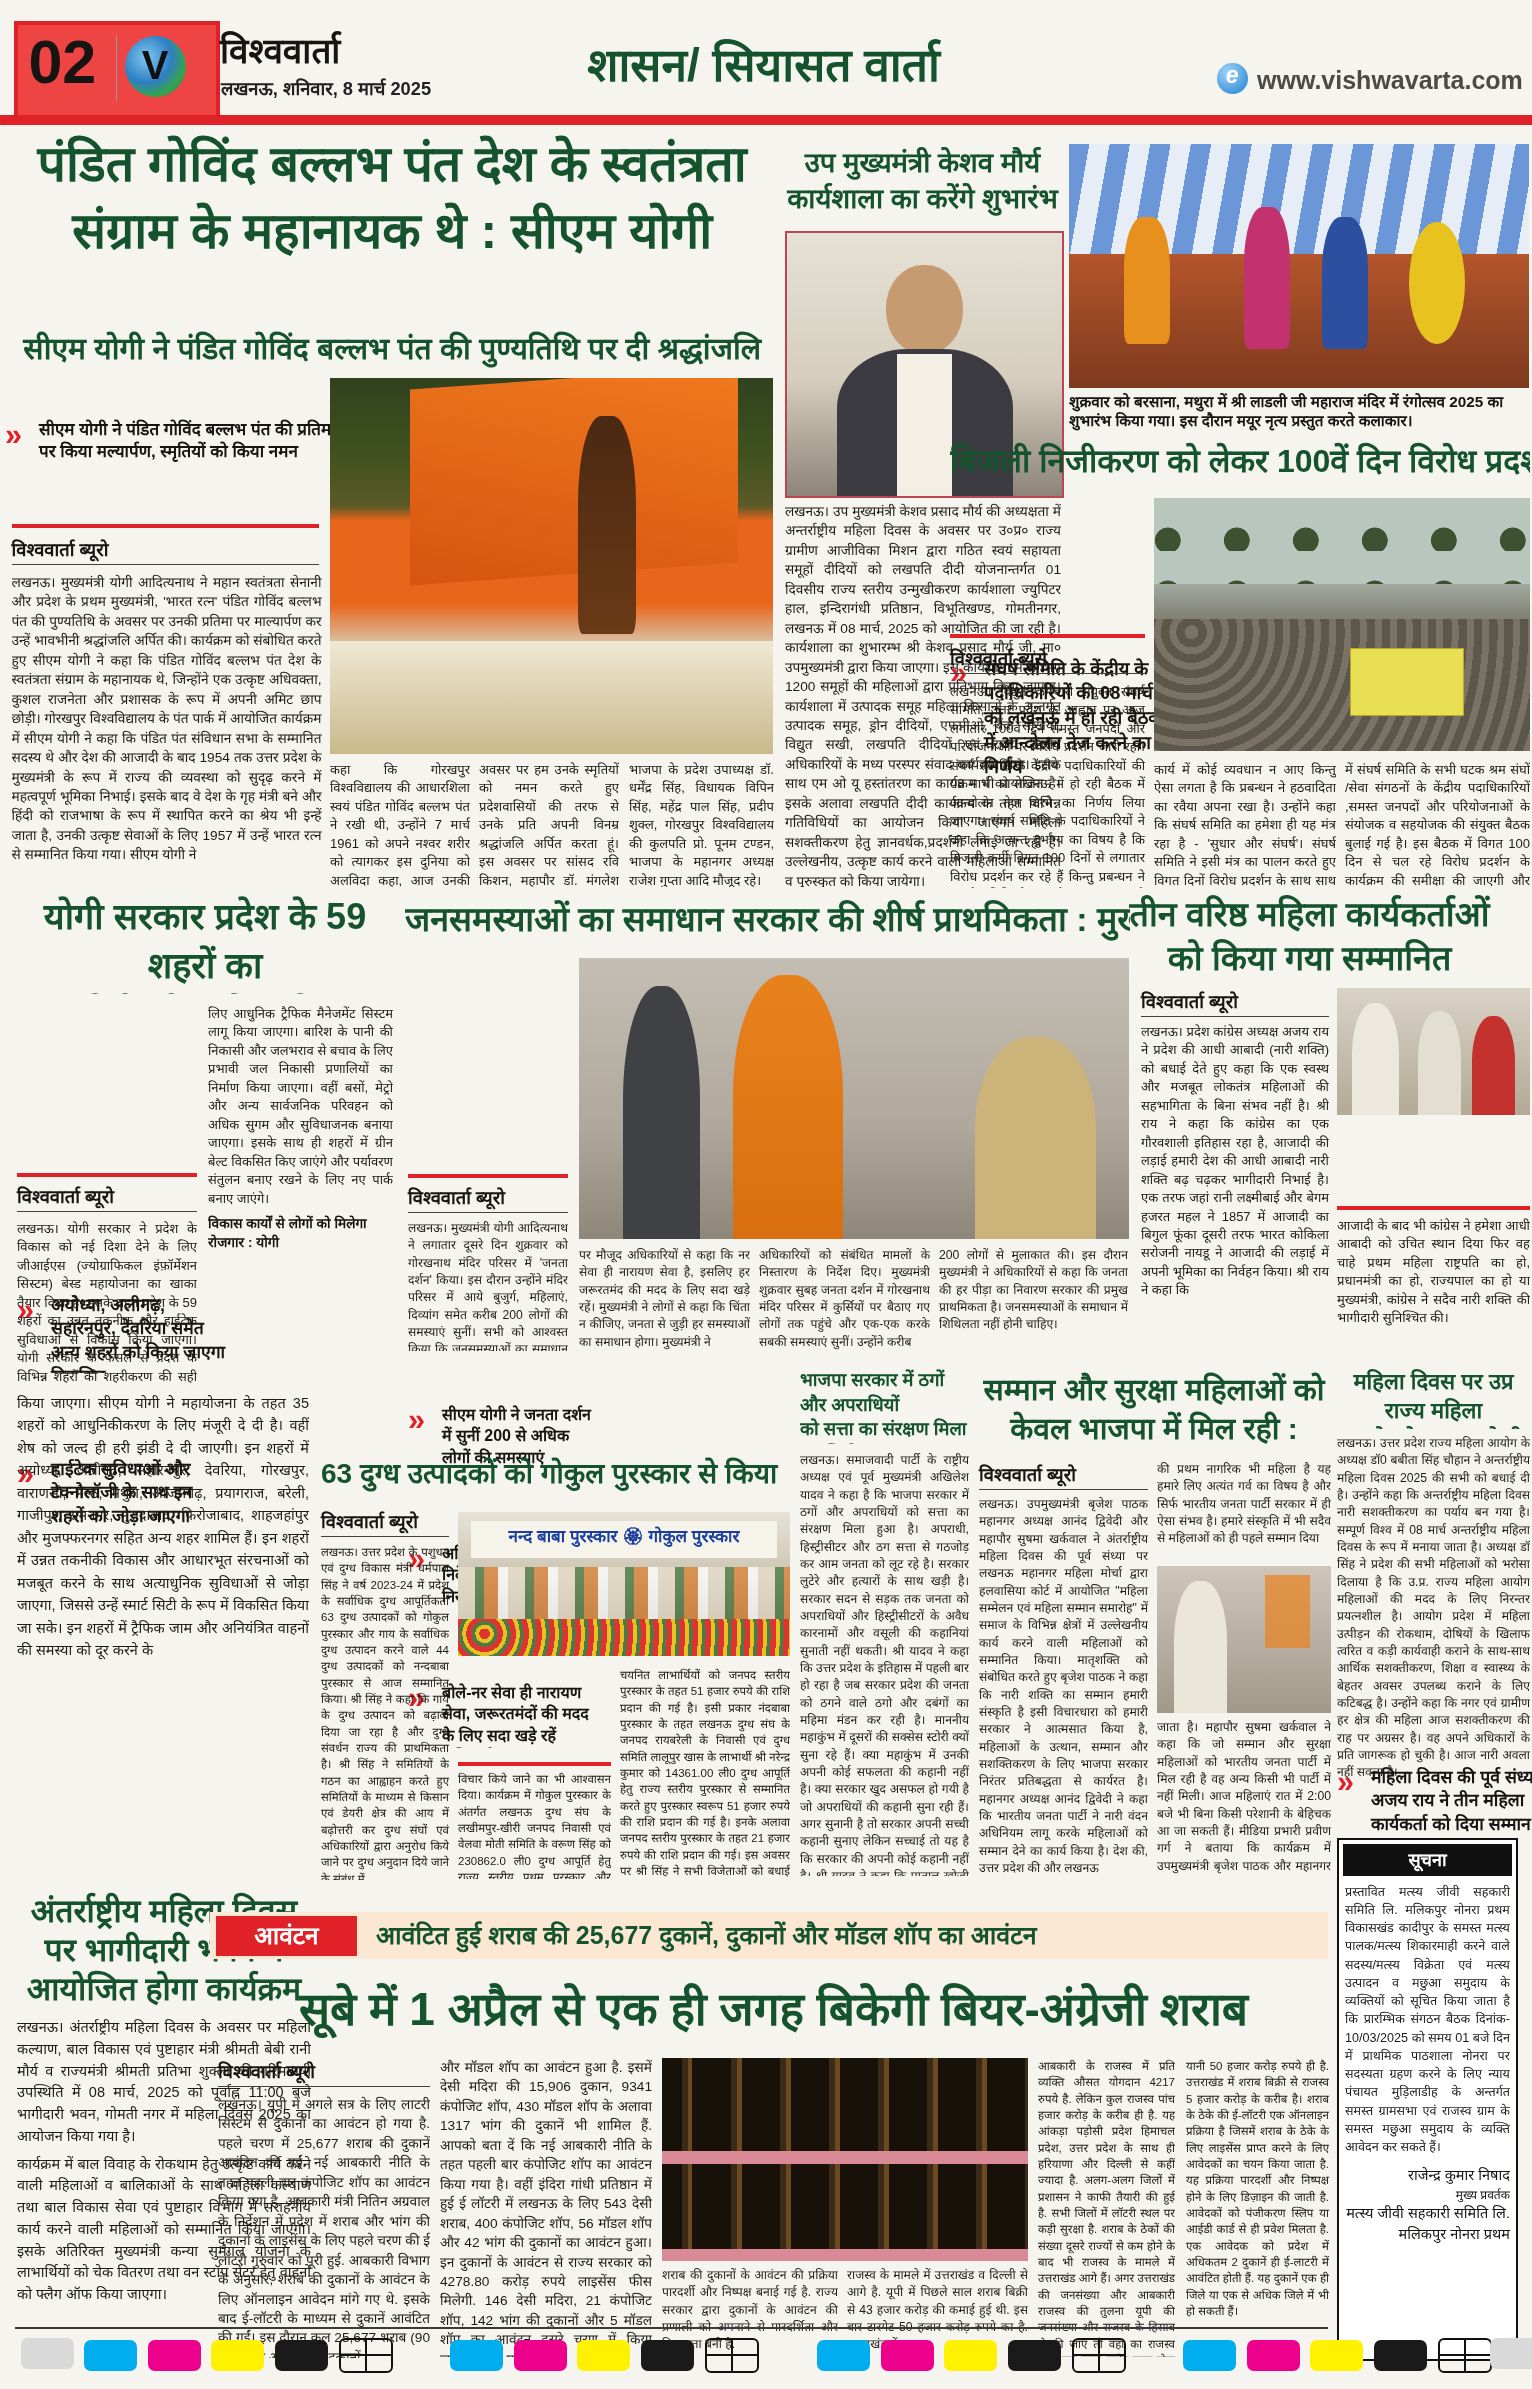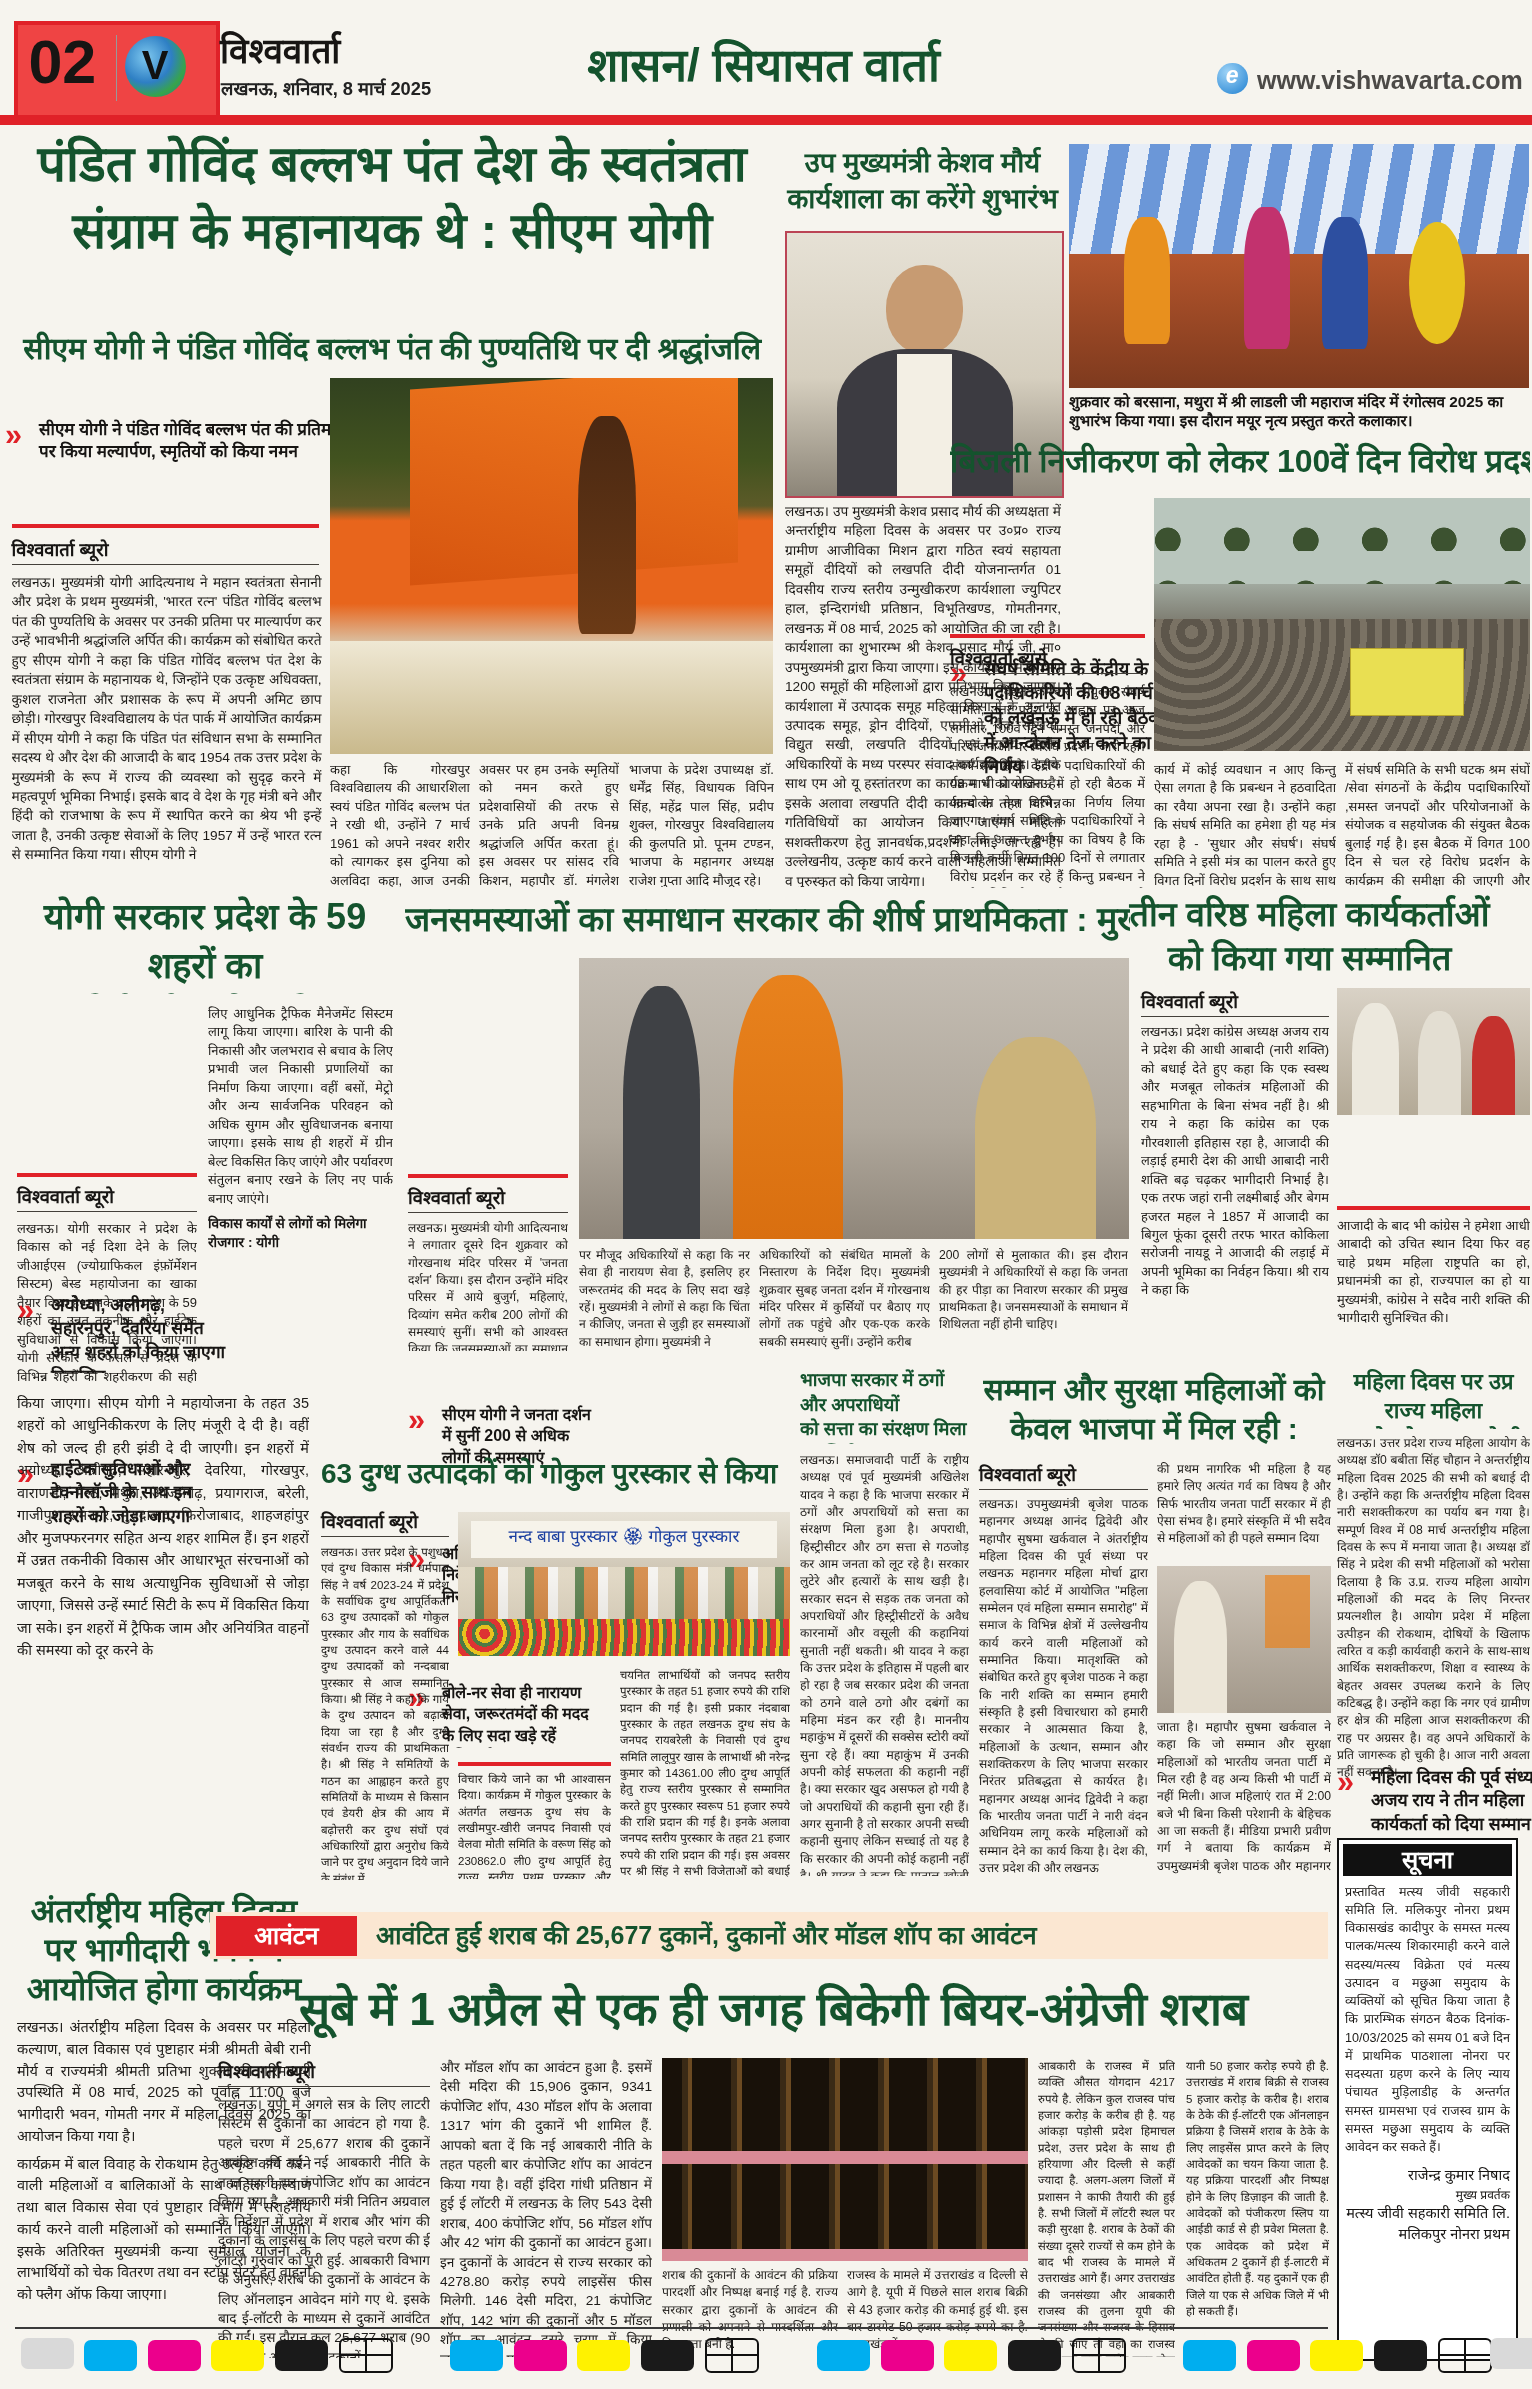--- a/index.html
+++ b/index.html
@@ -23,21 +23,21 @@
   .globe::before{content:"V";position:absolute;left:50%;top:50%;transform:translate(-50%,-54%);
        font-size:40px;font-weight:bold;color:#111;}
   .eicon{border-radius:50%;background:radial-gradient(circle at 35% 30%,#9fd4f7,#1e7fd0);position:relative;}
   .eicon::before{content:"e";position:absolute;left:50%;top:50%;transform:translate(-50%,-58%);
        color:#fff;font-size:23px;font-weight:bold;font-style:italic;}
   .chip{width:53px;height:30.5px;border-radius:6.9px;}
   .reg{width:50px;height:30.5px;border:2.3px solid #111;border-radius:6.1px;
        background:linear-gradient(#111,#111) 50% 0/2.3px 100% no-repeat,linear-gradient(#111,#111) 0 50%/100% 2.3px no-repeat;}
   .marks{display:flex;gap:10.7px;align-items:center;}
   .sig{text-align:right;font-weight:normal;line-height:1.35;}
-  .banner-txt{color:#1b3fa0;font-weight:normal;background:#f6f3ea;}
+  .banner-txt{color:#1b3fa0;font-weight:bold;background:#f6f3ea;}
 </style>
 </head>
 <body>
 
 <div class="abs frame" style="left:13.7px;top:21.4px;width:198px;height:90px;background:#ef4444;">
   <div class="abs" style="left:10.7px;top:1.5px;font-size:61px;font-weight:bold;">02</div>
   <div class="abs" style="left:98px;top:9.2px;width:1.5px;height:66px;background:#999;"></div>
   <div class="abs globe" style="left:107px;top:10.7px;width:61px;height:61px;"></div>
 </div>
 <div class="abs" style="left:220px;top:26px;font-size:35px;font-weight:bold;">विश्ववार्ता</div>
@@ -185,21 +185,21 @@
 <div class="abs photo" style="left:662px;top:2058px;width:366px;height:203px;background:repeating-linear-gradient(90deg,#181109 0 20px,#3a2a16 20px 26px,#6b4a22 26px 30.5px,#181109 30.5px 49px);">
   <div class="shape" style="left:0;top:46%;width:100%;height:6%;background:#d98a96;"></div>
   <div class="shape" style="left:0;top:94%;width:100%;height:6%;background:#d98a96;"></div>
 </div>
 <div class="abs body-t clip" style="left:662px;top:2267px;width:176px;height:92px;font-size:12.2px;">शराब की दुकानों के आवंटन की प्रक्रिया पारदर्शी और निष्पक्ष बनाई गई है. राज्य सरकार द्वारा दुकानों के आवंटन की प्रणाली को अपनाने से पारदर्शिता और निष्पक्षता बनी है.</div>
 <div class="abs body-t clip" style="left:847px;top:2267px;width:181px;height:92px;font-size:12.2px;">राजस्व के मामले में उत्तराखंड व दिल्ली से आगे है. यूपी में पिछले साल शराब बिक्री से 43 हजार करोड़ की कमाई हुई थी. इस बार टारगेट 50 हजार करोड़ रुपये का है. उत्तराखंड में</div>
 <div class="abs body-t clip" style="left:1038px;top:2058px;width:137px;height:299px;font-size:11.5px;">आबकारी के राजस्व में प्रति व्यक्ति औसत योगदान 4217 रुपये है. लेकिन कुल राजस्व पांच हजार करोड़ के करीब ही है. यह आंकड़ा पड़ोसी प्रदेश हिमाचल प्रदेश, उत्तर प्रदेश के साथ ही हरियाणा और दिल्ली से कहीं ज्यादा है. अलग-अलग जिलों में प्रशासन ने काफी तैयारी की हुई है. सभी जिलों में लॉटरी स्थल पर कड़ी सुरक्षा है. शराब के ठेकों की संख्या दूसरे राज्यों से कम होने के बाद भी राजस्व के मामले में उत्तराखंड आगे हैं। अगर उत्तराखंड की जनसंख्या और आबकारी राजस्व की तुलना यूपी की जनसंख्या और राजस्व के हिसाब से की जाए तो वहां का राजस्व लक्ष्य एक लाख करोड़ रुपए होना चाहिए, हालांकि, वहां</div>
 <div class="abs body-t clip" style="left:1186px;top:2058px;width:143px;height:299px;font-size:11.5px;">यानी 50 हजार करोड़ रुपये ही है. उत्तराखंड में शराब बिक्री से राजस्व 5 हजार करोड़ के करीब है। शराब के ठेके की ई-लॉटरी एक ऑनलाइन प्रक्रिया है जिसमें शराब के ठेके के लिए लाइसेंस प्राप्त करने के लिए आवेदकों का चयन किया जाता है. यह प्रक्रिया पारदर्शी और निष्पक्ष होने के लिए डिज़ाइन की जाती है. आवेदकों को पंजीकरण स्लिप या आईडी कार्ड से ही प्रवेश मिलता है. एक आवेदक को प्रदेश में अधिकतम 2 दुकानें ही ई-लाटरी में आवंटित होती हैं. यह दुकानें एक ही जिले या एक से अधिक जिले में भी हो सकती हैं।</div>
 
 <div class="abs" style="left:1337px;top:1838px;width:177px;height:519px;border:2.3px solid #111;background:#fff;">
-  <div class="center" style="margin:3.8px;height:32px;background:#111;color:#fff;font-size:24px;font-weight:bold;line-height:32px;">सूचना</div>
+  <div class="center" style="margin:3.8px;height:32px;background:#111;color:#fff;font-size:18px;font-weight:bold;line-height:32px;">सूचना</div>
   <div class="clip" style="padding:3.1px 6.1px;height:458px;">
     <p class="body-t" style="margin:0;font-size:12.6px;line-height:1.45;">प्रस्तावित मत्स्य जीवी सहकारी समिति लि. मलिकपुर नोनरा प्रथम विकासखंड कादीपुर के समस्त मत्स्य पालक/मत्स्य शिकारमाही करने वाले सदस्य/मत्स्य विक्रेता एवं मत्स्य उत्पादन व मछुआ समुदाय के व्यक्तियों को सूचित किया जाता है कि प्रारम्भिक संगठन बैठक दिनांक- 10/03/2025 को समय 01 बजे दिन में प्राथमिक पाठशाला नोनरा पर सदस्यता ग्रहण करने के लिए न्याय पंचायत मुड़िलाडीह के अन्तर्गत समस्त ग्रामसभा एवं राजस्व ग्राम के समस्त मछुआ समुदाय के व्यक्ति आवेदन कर सकते हैं।</p>
     <p class="sig" style="margin:9.2px 0 0;font-size:14.5px;">राजेन्द्र कुमार निषाद</p>
     <p class="sig" style="margin:1.5px 0 0;font-size:12px;">मुख्य प्रवर्तक</p>
     <p class="sig" style="margin:1.5px 0 0;font-size:14.5px;">मत्स्य जीवी सहकारी समिति लि.</p>
     <p class="sig" style="margin:1.5px 0 0;font-size:14.5px;">मलिकपुर नोनरा प्रथम</p>
   </div>
 </div>
 
 <div class="abs" style="left:15.3px;top:2327px;width:1313px;height:1.5px;background:#3a3a3a;"></div>

